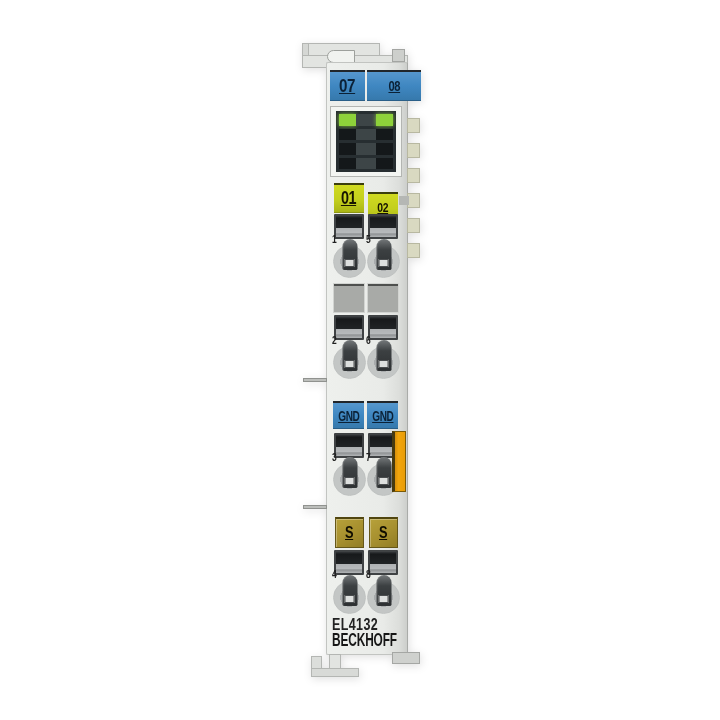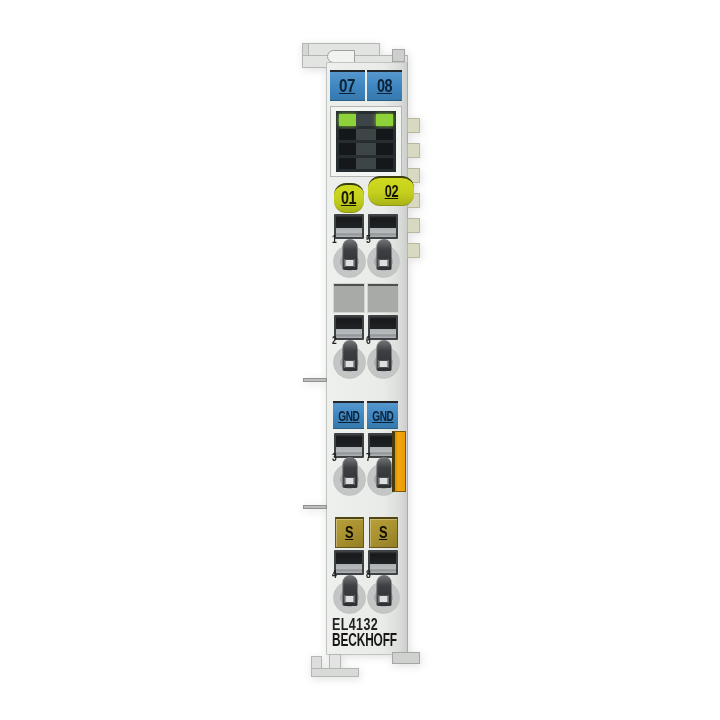--- a/index.html
+++ b/index.html
@@ -14,21 +14,21 @@
           border:1px solid #c2c4c1; border-right-color:#a9aba8; border-radius:2px; }
   .notch { background:#f1f3f0; border:1px solid #9da09c; border-radius:7px 0 0 7px; }
 
   
   .lbl { display:flex; align-items:center; justify-content:center; overflow:hidden;text-decoration:underline; }
   .lbl .t { display:inline-block; transform:scaleX(0.8); font-weight:700; letter-spacing:-0.5px; }
   .lbl.blue { background:linear-gradient(180deg,#5697cd 0%, var(--label-blue,#3f87c1) 50%, #3679ac 100%);
               border-top:2px solid #21262a; border-bottom:1px solid #2a5f88;
               color:var(--label-navy-text,#0b2136); }
   .lbl.yellow { background:linear-gradient(180deg,#d0da20 0%, var(--label-yellow,#c3cf1d) 55%, #aab517 100%);
-                border-top:2px solid #3b3e0c; border-bottom:1px solid #8d9612; color:#161400;border-radius:12px; }
+                border-top:2px solid #3b3e0c; border-bottom:1px solid #8d9612; color:#161400; }
   .lbl.olive { background:linear-gradient(145deg,#b7a13a 0%, var(--label-olive,#a68f2e) 55%, #917d25 100%);
                border:1px solid #655718; border-top:2px solid #51460f; color:#100d00;
                box-shadow:inset 1px 1px 0 rgba(255,255,255,0.3); }
 
   
   .led-frame { background:#f3f5f2; border:1px solid #b3b5b2; padding:4px 5px; }
   .led-inner { width:100%; height:100%; background:#272e31; display:flex; flex-direction:column;
                gap:3px; padding:3px; }
   .led-row { flex:1; display:flex; }
   .led-cell { width:17px; height:100%; }
@@ -90,21 +90,21 @@
     </div>
   <div class="abs" style="left:399px;top:196px;width:10px;height:9px;background:#b5b7b4;border:1px solid #97999
 6;"></div>
 
   <div class="abs graypin" style="left:303px;top:378px;width:24px;height:4px;"></div>
   <div class="abs graypin" style="left:303px;top:505px;width:24px;height:4px;"></div>
 
   <div class="abs lbl blue" style="left:330px;top:70px;width:35px;height:31px;font-size:19px;">
       <span class="t">07</span>
     </div>
-  <div class="abs lbl blue" style="left:367px;top:70px;width:35px;height:31px;font-size:18px;">
+  <div class="abs lbl blue" style="left:367px;top:70px;width:54px;height:31px;font-size:14px;">
       <span class="t">08</span>
     </div>
 
   <div class="abs led-frame" style="left:330px;top:106px;width:72px;height:71px;">
     <div class="led-inner" id="led-grid">
         <div class="led-row">
           <span class="led-cell on"></span>
           <span class="led-cell sep"></span>
           <span class="led-cell on"></span>
         </div>
@@ -122,21 +122,21 @@
           <span class="led-cell off"></span>
           <span class="led-cell sep"></span>
           <span class="led-cell off"></span>
         </div>
       </div>
   </div>
 
   <div class="abs lbl yellow" style="left:334px;top:183px;width:30px;height:30px;font-size:18px;">
       <span class="t">01</span>
     </div>
-  <div class="abs lbl yellow" style="left:368px;top:176px;width:46px;height:30px;font-size:16px;">
+  <div class="abs lbl yellow" style="left:368px;top:192px;width:30px;height:30px;font-size:13px;">
       <span class="t">02</span>
     </div>
 
   <div id="contacts">
       <div class="abs slot" style="left: 334px; top: 214px; width: 30px; height: 25px;"></div>
       <div class="num" style="left: 332px; top: 234px;">1</div>
       <div class="abs hole" style="left: 333px; top: 245px; width: 33px; height: 33px;">
         <div class="pin">
           <i class="pnotch"></i>
         </div>

